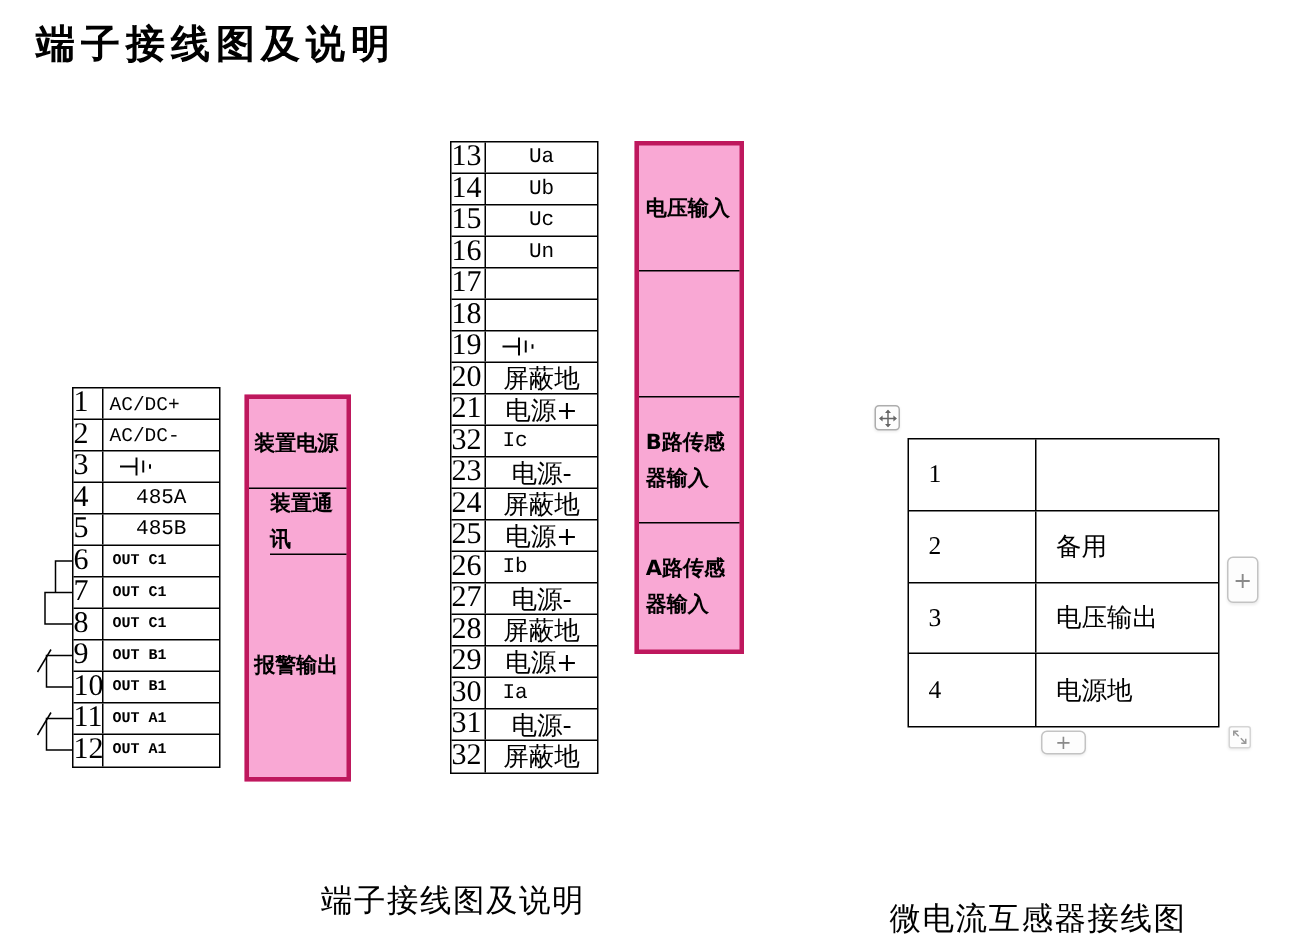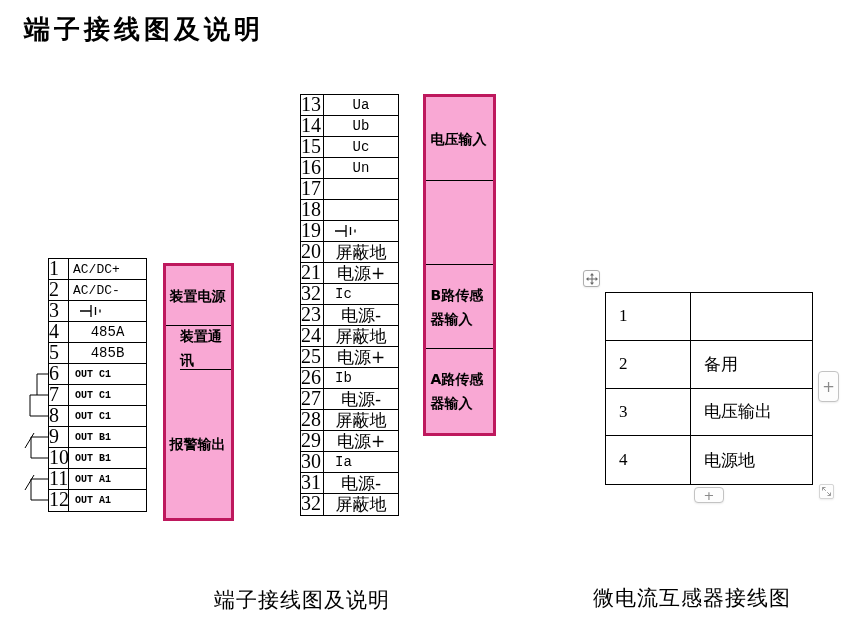--- a/index.html
+++ b/index.html
@@ -78,21 +78,21 @@
   #add-col-btn{left:818px;top:371px;width:21px;height:31px;border-radius:4px;color:#8a8a8a;font:15px "DejaVu Sans",sans-serif}
   #add-row-btn{left:694px;top:487px;width:30px;height:16px;border-radius:4px;color:#8a8a8a;font:13px "DejaVu Sans",sans-serif}
   #resize-handle{left:819px;top:484px;width:15px;height:15px;border-radius:2px;border-color:#d5d5d5}
 
   
   .caption{
     position:absolute;font-size:21px;letter-spacing:1px;
     font-family:"Liberation Serif",serif;
   }
   #caption-rear{left:214px;top:586px}
-  #caption-sensor{left:593px;top:584px}
+  #caption-sensor{left:593px;top:598px}
 
   #bracket-overlay{position:absolute;left:0;top:0;pointer-events:none}
 </style>
 </head>
 <body>
 
 <div id="title">端子接线图及说明</div>
 
 <div id="power-strip" class="strip" style="left:48px;top:258px;width:97px;">
     <div class="trow">

